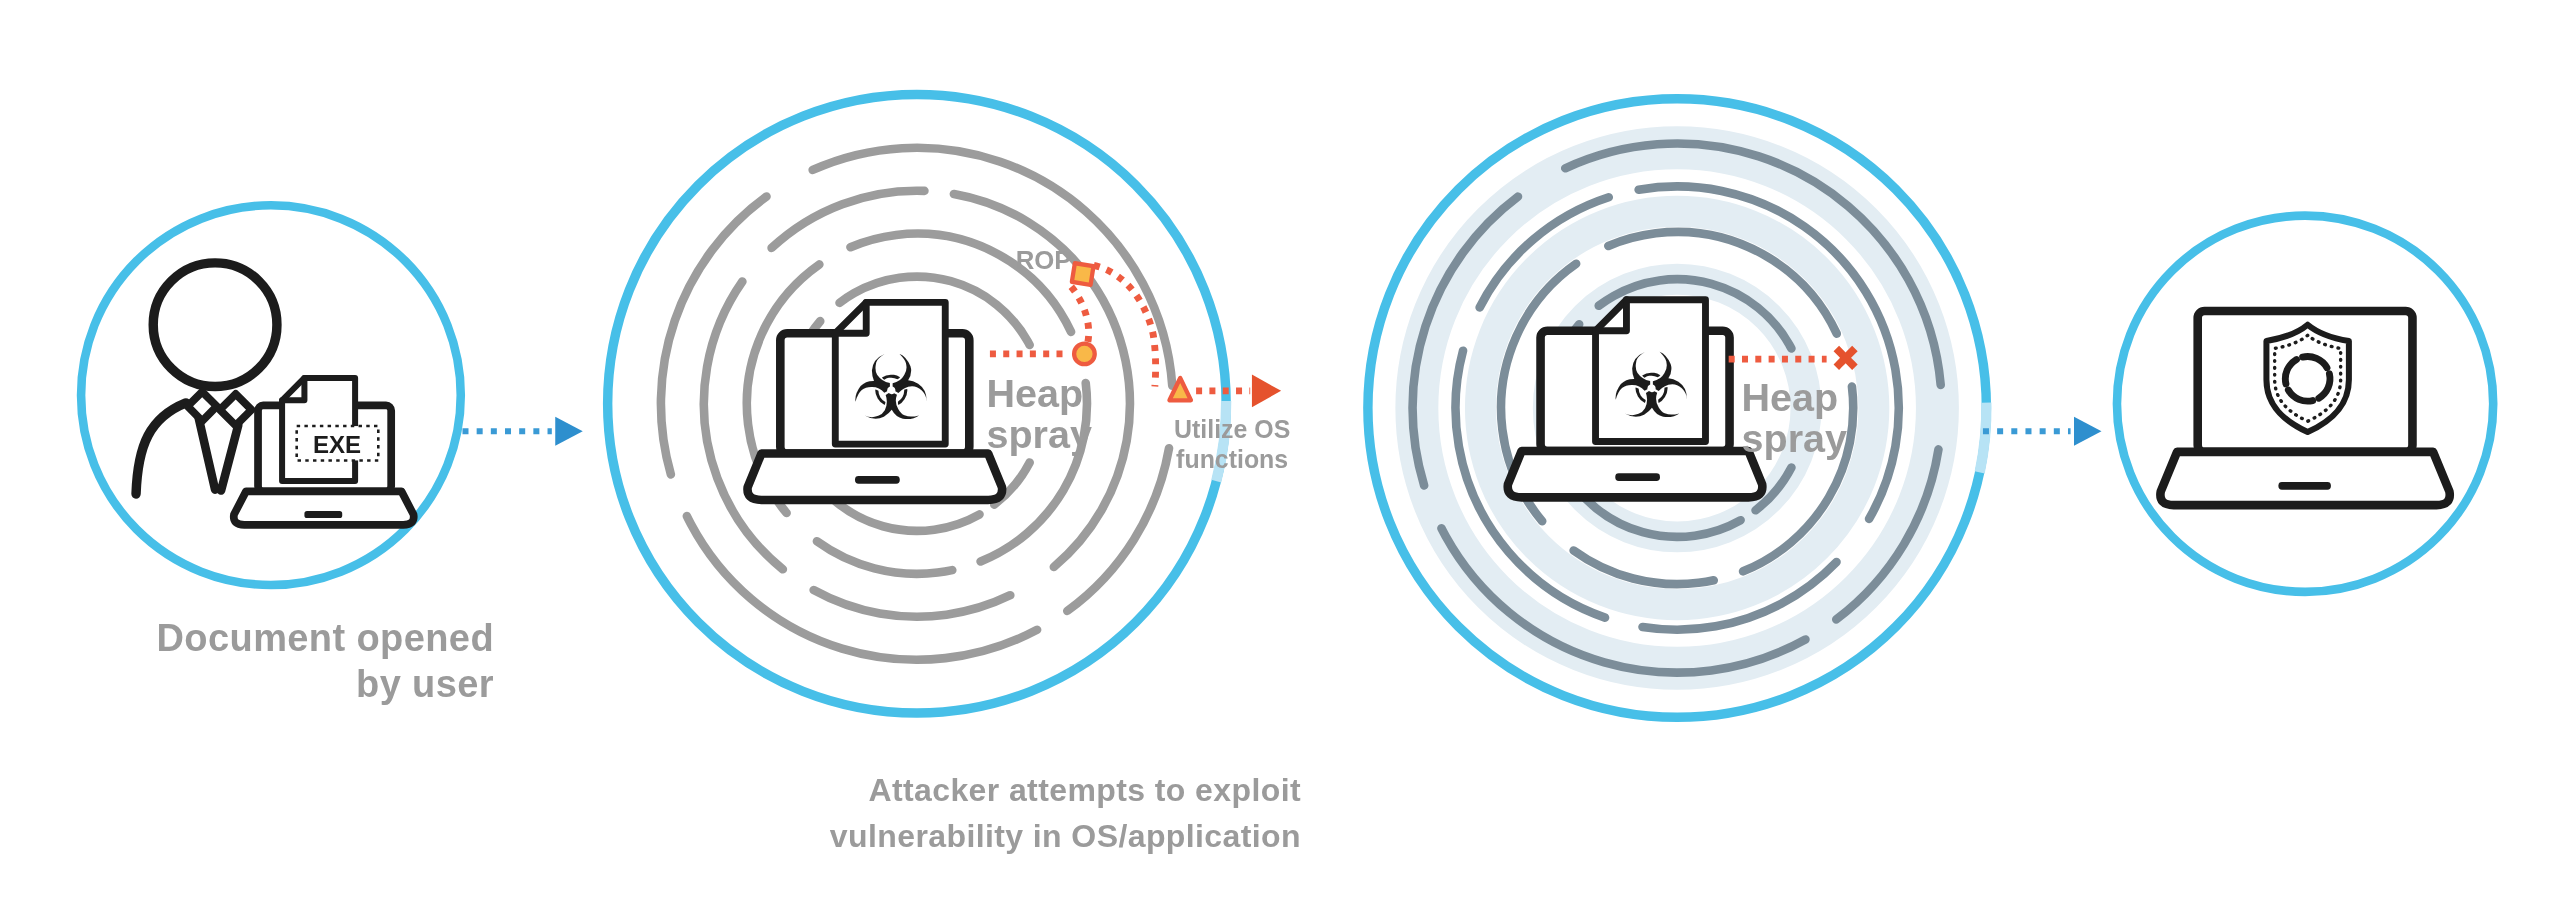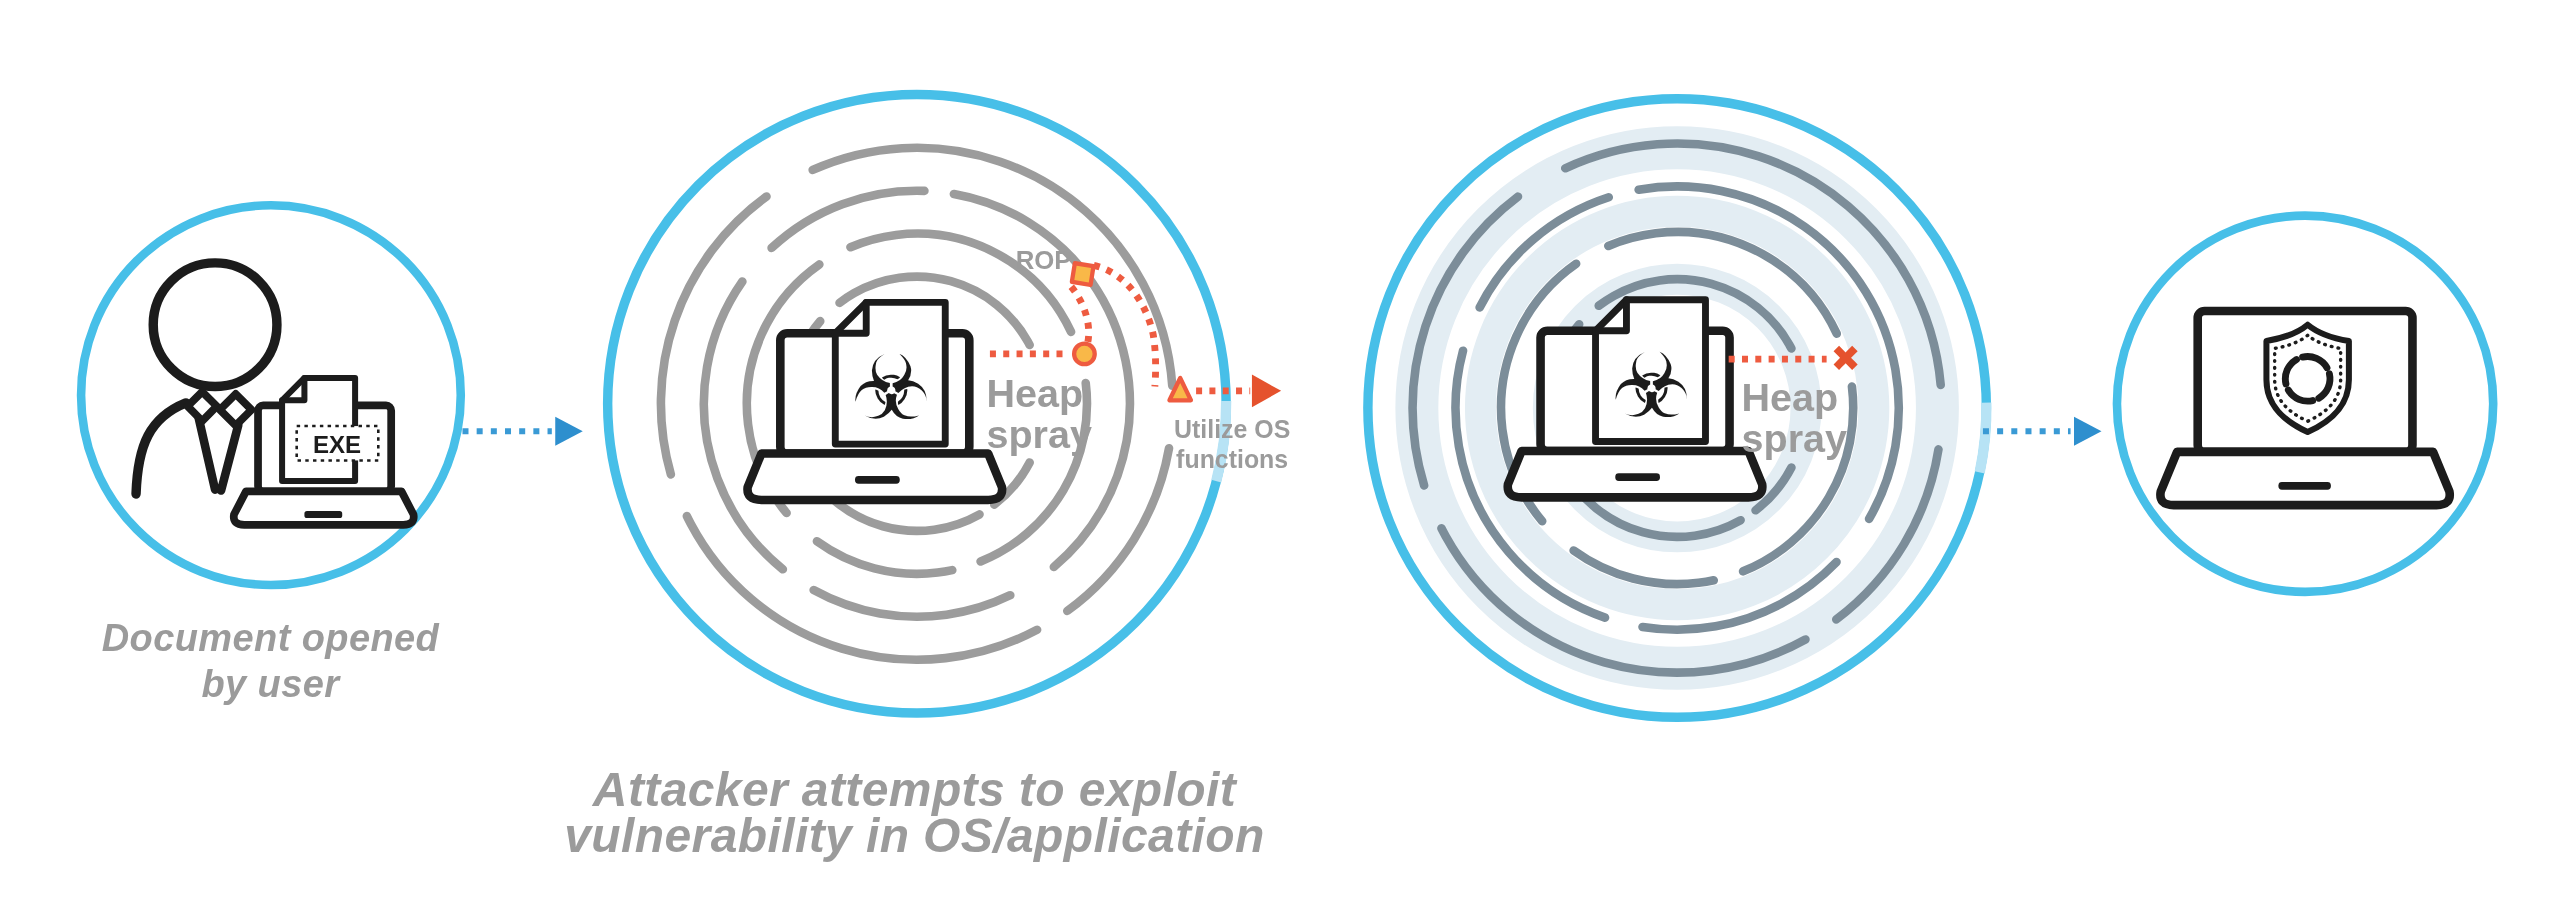--- a/index.html
+++ b/index.html
@@ -4,24 +4,24 @@
 <style>
   :root{
     --blue:#47BFE8; --blue-light:#B7E3F5; --arrow-blue:#3A9AD5; --arrow-head:#2E8FCE;
     --gray-arc:#9C9C9C; --slate:#7C8D99; --pale:#E3EDF3; --gray-text:#9B9B9B;
     --orange:#EE5B40; --orange-dark:#E5522D; --yellow:#F9B848; --ink:#1C1C1C;
   }
   html,body{margin:0;padding:0;background:#fff;}
   .stage{position:relative;width:2576px;height:914px;background:#fff;overflow:hidden;
          font-family:"Liberation Sans",sans-serif;}
   .stage svg{position:absolute;left:0;top:0;}
-  .caption{position:absolute;text-align:center;font-weight:bold;color:var(--gray-text);
-           white-space:pre-line;letter-spacing:0.4px;font-style:italic;}
+  .caption{position:absolute;text-align:right;font-weight:bold;color:var(--gray-text);
+           white-space:pre-line;letter-spacing:0.4px;}
   .cap-sm{font-size:38px;line-height:46px;}
-  .cap-lg{font-size:48px;line-height:46px;}
+  .cap-lg{font-size:32px;line-height:46px;}
 
   .ring-blue{fill:none;stroke:var(--blue);stroke-width:11px;}
   .ring-blue-sm{stroke-width:10px;}
   .ring-light{fill:none;stroke:var(--blue-light);stroke-width:12px;}
   .arc-gray{fill:none;stroke:var(--gray-arc);stroke-width:10px;stroke-linecap:round;}
   .arc-slate{fill:none;stroke:var(--slate);stroke-width:10px;stroke-linecap:round;}
   .arc-pale{fill:none;stroke:var(--pale);}
   .ink{fill:none;stroke:var(--ink);stroke-linejoin:round;stroke-linecap:round;}
   .ink-white{fill:#fff;stroke:var(--ink);stroke-linejoin:round;}
   .dots-orange{fill:none;stroke:var(--orange);stroke-width:8px;stroke-dasharray:7 8.5;}

